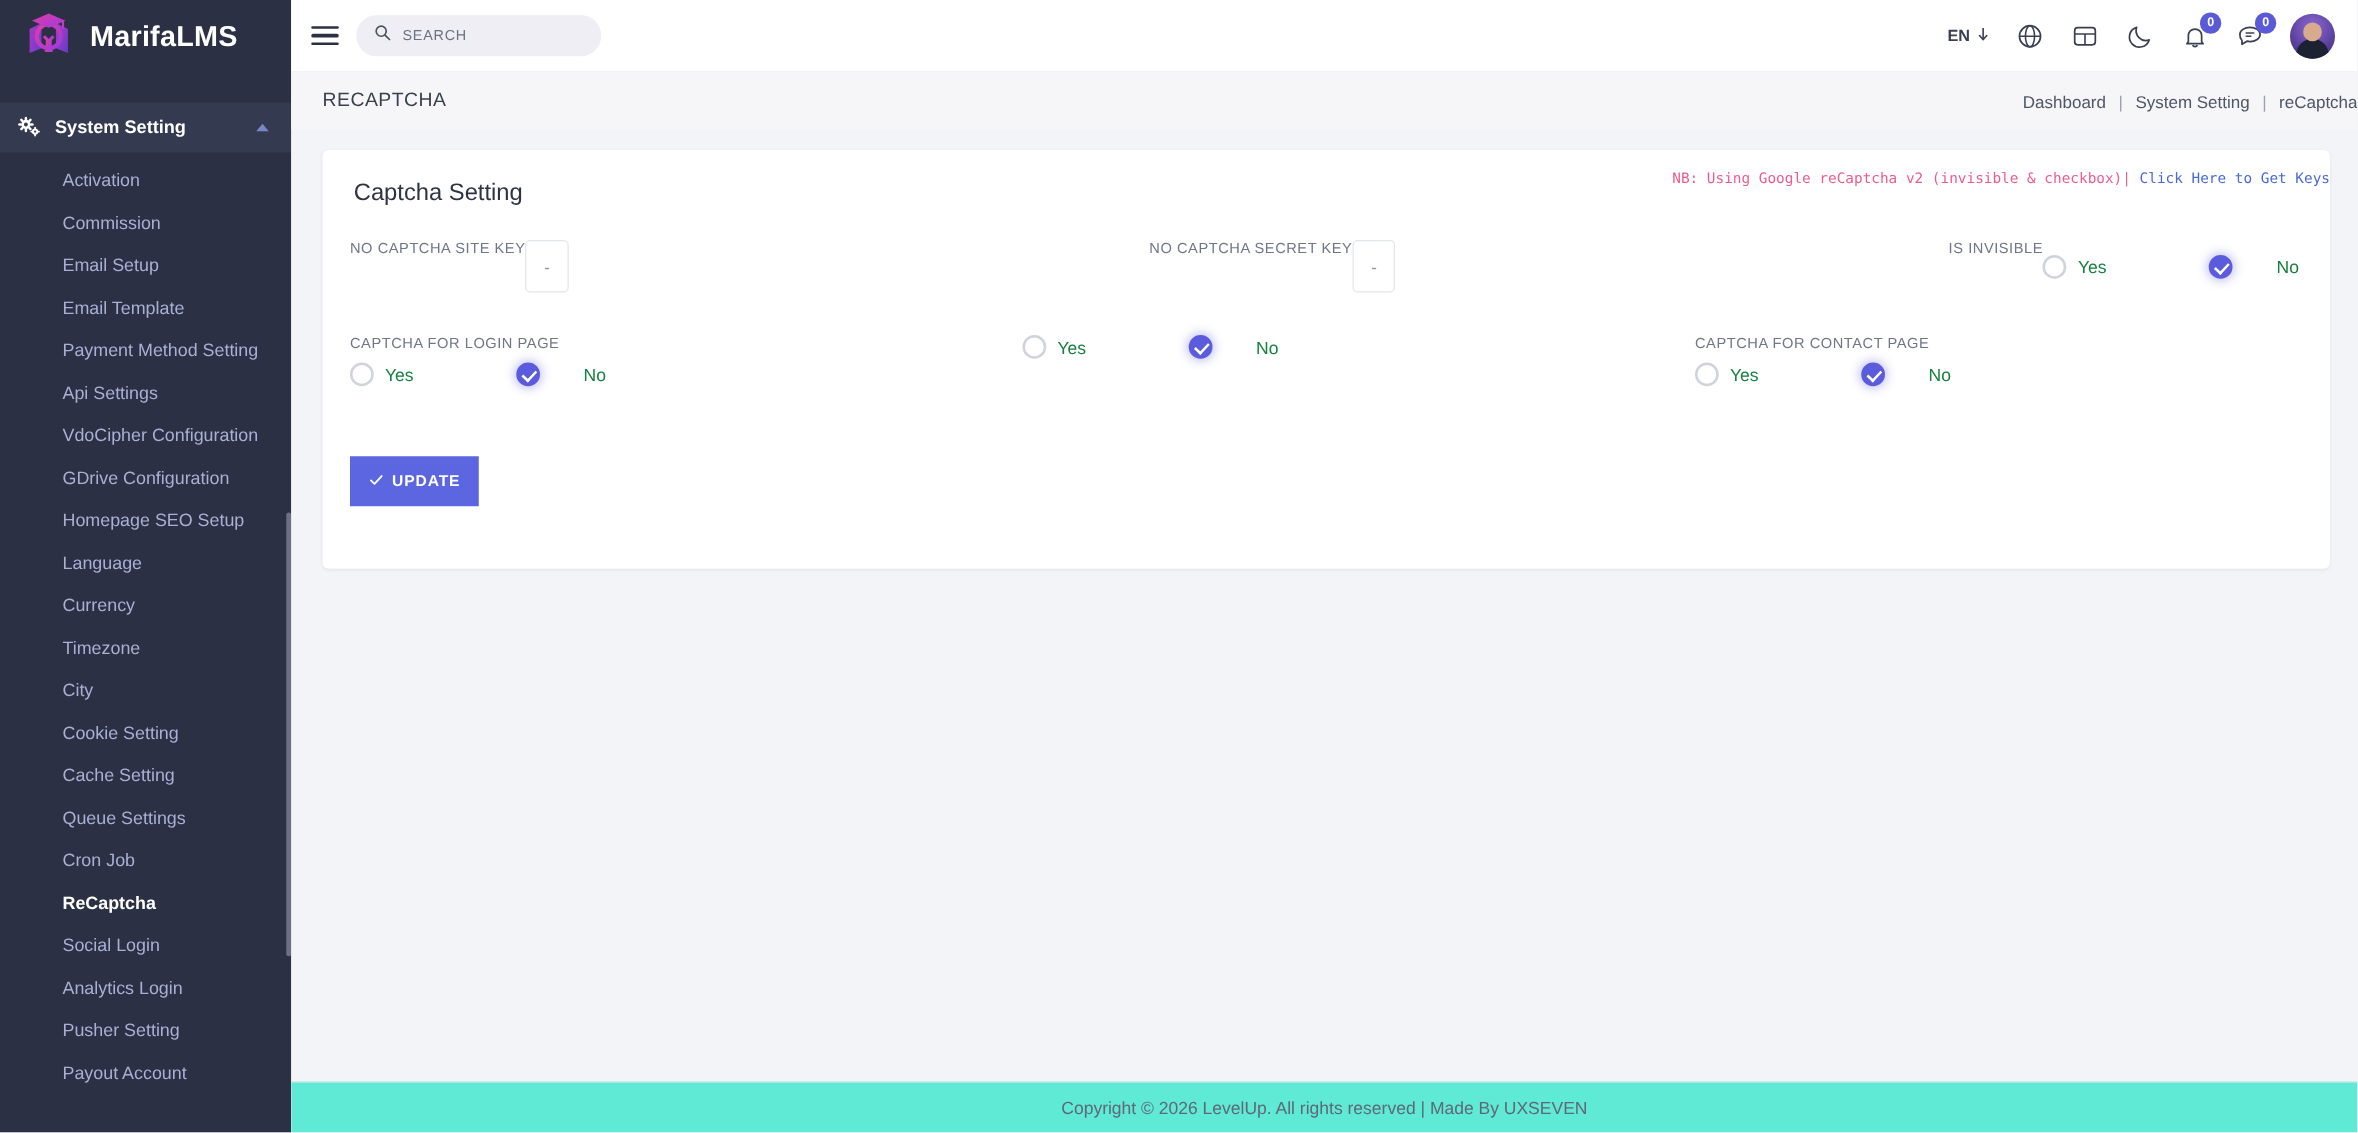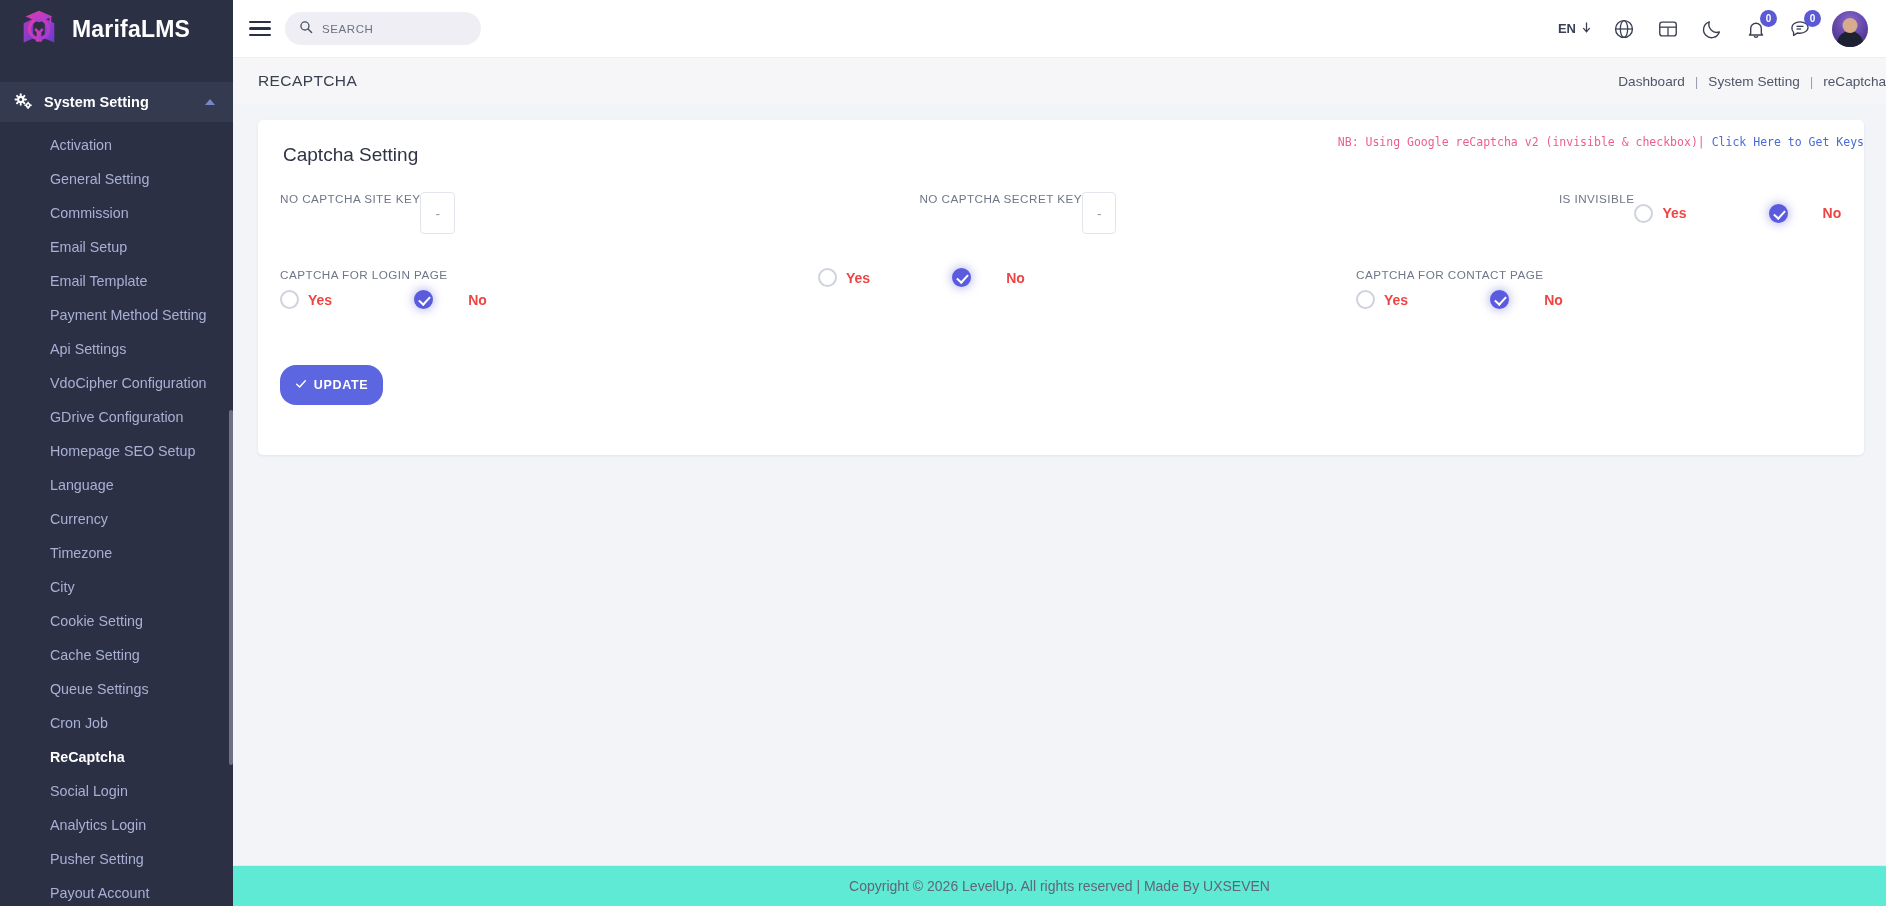--- a/index.html
+++ b/index.html
@@ -181,33 +181,33 @@
     box-shadow: 0 0 8px 2px rgba(91,91,222,.35);
     position: relative;
   }
   .rad.checked::after {
     content: "";
     position: absolute; left: 5px; top: 2px;
     width: 5px; height: 9px;
     border: solid #fff; border-width: 0 2px 2px 0;
     transform: rotate(43deg);
   }
-  .r-lbl { font-size: 14px; color: #ef4444; font-weight: bold; }
+  .r-lbl { font-size: 14px; color: #15803d; }
 
   .invisible-block { width: 300px; }
 
   .row2 { display: flex; margin-top: 34px; }
   .col3 { width: 538px; }
   .col3.last { width: 380px; }
 
   .update-btn {
     margin-top: 56px;
     width: 103px; height: 40px;
     background: #5b66e0; color: #fff;
-    border: none; border-radius: 16px;
+    border: none; border-radius: 0;
     font-size: 12.5px; font-weight: 700; letter-spacing: .7px;
     display: flex; align-items: center; justify-content: center; gap: 7px;
     cursor: pointer;
   }
 
   .footer {
     height: 41px; flex: 0 0 41px;
     background: #5eead4;
     display: flex; align-items: center; justify-content: center;
     color: #5f6779; font-size: 14px;
@@ -269,21 +269,20 @@
               <line x1="19.8" y1="15" x2="20.8" y2="15"></line>
           </g>
         </svg>
       </span>
       <span>System Setting</span>
       <span class="caret"></span>
     </div>
 
     <nav class="submenu" id="submenu">
         <a class="sub-item">Activation</a>
-        <a class="sub-item">General Setting</a>
         <a class="sub-item">Commission</a>
         <a class="sub-item">Email Setup</a>
         <a class="sub-item">Email Template</a>
         <a class="sub-item">Payment Method Setting</a>
         <a class="sub-item">Api Settings</a>
         <a class="sub-item">VdoCipher Configuration</a>
         <a class="sub-item">GDrive Configuration</a>
         <a class="sub-item">Homepage SEO Setup</a>
         <a class="sub-item">Language</a>
         <a class="sub-item">Currency</a>

